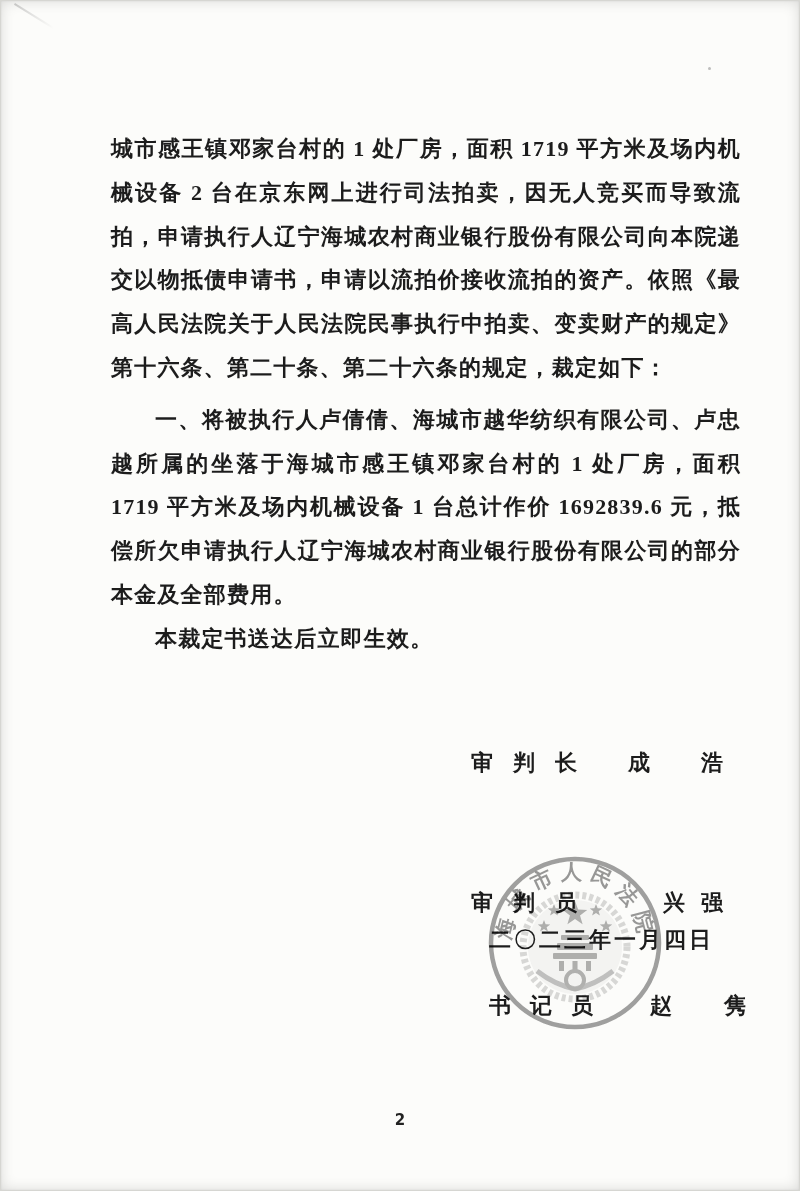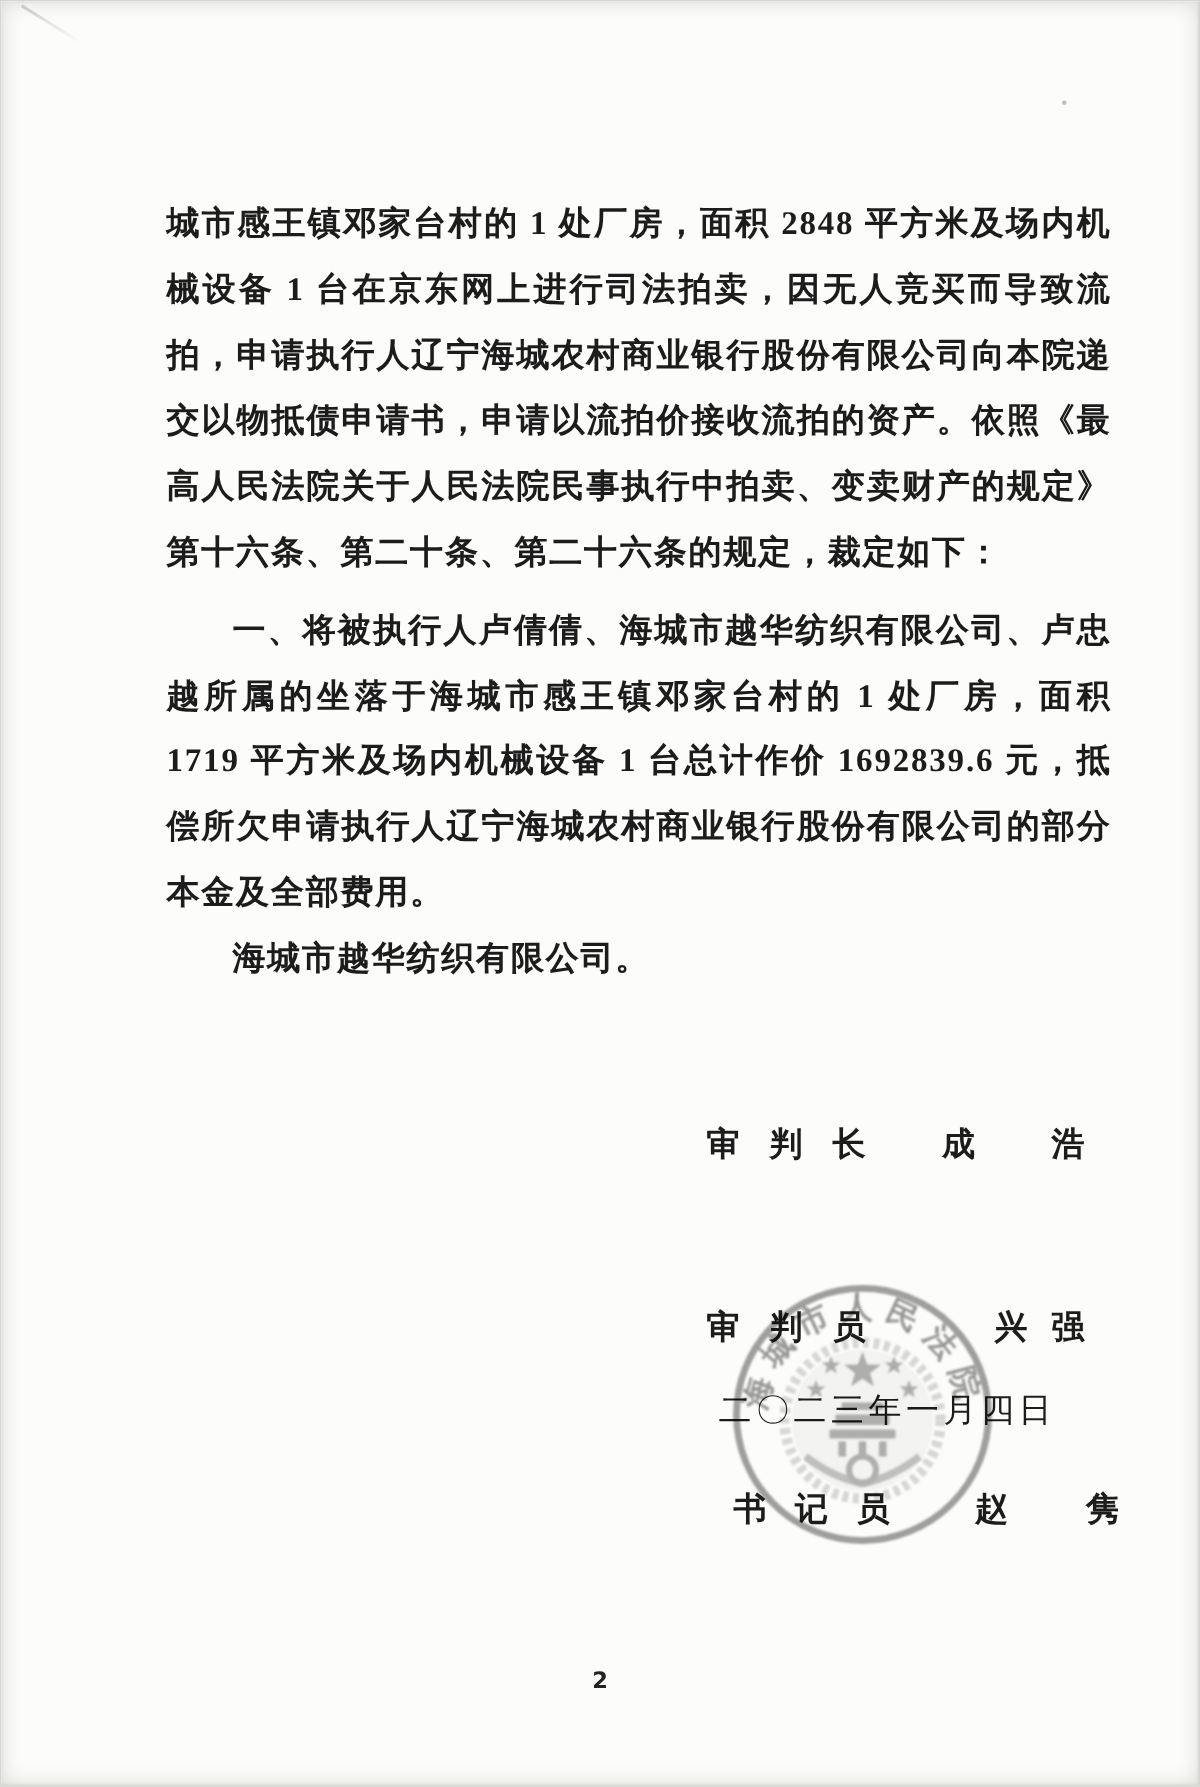--- a/index.html
+++ b/index.html
@@ -26,22 +26,22 @@
   }
   .body-text p{margin:0;}
   .body-text p.indent{text-indent:2em;}
   .body-text p.sp{margin-top:8px;}
 
   
   .sig-row{position:absolute;left:470px;white-space:nowrap;font-size:22px;font-weight:600;line-height:26px;}
   .sig-role{display:inline-block;width:157px;letter-spacing:20px;}
   .sig-name{display:inline-block;letter-spacing:15px;}
   .sig-name.two{letter-spacing:51px;}
-  .sig-name.shift{margin-left:35px;letter-spacing:16px;}
-  .date-row{position:absolute;left:478px;top:924px;font-size:22px;font-weight:400;letter-spacing:3px;white-space:nowrap;}
+  .sig-name.shift{margin-left:35px;letter-spacing:16px;margin-top:18px;}
+  .date-row{position:absolute;left:488px;top:924px;font-size:22px;font-weight:700;letter-spacing:3px;white-space:nowrap;}
   .clerk-row{position:absolute;left:488px;top:992px;white-space:nowrap;font-size:22px;font-weight:600;line-height:26px;}
   .clerk-role{display:inline-block;width:161px;letter-spacing:19px;}
   .clerk-name{display:inline-block;letter-spacing:52px;}
 
   
   .page-number{
     position:absolute;left:0;right:0;top:1110px;
     text-align:center;
     font-family:"DejaVu Sans","Liberation Sans",sans-serif;
     font-size:15px;font-weight:bold;color:#222;
@@ -72,23 +72,23 @@
 </style>
 </head>
 <body>
 
 <div class="page">
 
   <div class="artifact dot1"></div>
   <div class="artifact streak"></div>
 
   <div class="body-text">
-    <p class="para">城市感王镇邓家台村的 1 处厂房，面积 2848 平方米及场内机械设备 1 台在京东网上进行司法拍卖，因无人竞买而导致流拍，申请执行人辽宁海城农村商业银行股份有限公司向本院递交以物抵债申请书，申请以流拍价接收流拍的资产。依照《最高人民法院关于人民法院民事执行中拍卖、变卖财产的规定》第十六条、第二十条、第二十六条的规定，裁定如下：</p>
+    <p class="para">城市感王镇邓家台村的 1 处厂房，面积 1719 平方米及场内机械设备 2 台在京东网上进行司法拍卖，因无人竞买而导致流拍，申请执行人辽宁海城农村商业银行股份有限公司向本院递交以物抵债申请书，申请以流拍价接收流拍的资产。依照《最高人民法院关于人民法院民事执行中拍卖、变卖财产的规定》第十六条、第二十条、第二十六条的规定，裁定如下：</p>
     <p class="para indent sp">一、将被执行人卢倩倩、海城市越华纺织有限公司、卢忠越所属的坐落于海城市感王镇邓家台村的 1 处厂房，面积 1719 平方米及场内机械设备 1 台总计作价 1692839.6 元，抵偿所欠申请执行人辽宁海城农村商业银行股份有限公司的部分本金及全部费用。</p>
-    <p class="para indent">海城市越华纺织有限公司。</p>
+    <p class="para indent">本裁定书送达后立即生效。</p>
   </div>
 
   <div class="sig-row" style="top:749px">
     <span class="sig-role">审判长</span><span class="sig-name two">成浩</span>
   </div>
   <div class="sig-row" style="top:871px">
     <span class="sig-role">审判员</span><span class="sig-name shift">兴强</span>
   </div>
 
   <div class="date-row">二〇二三年一月四日</div>

